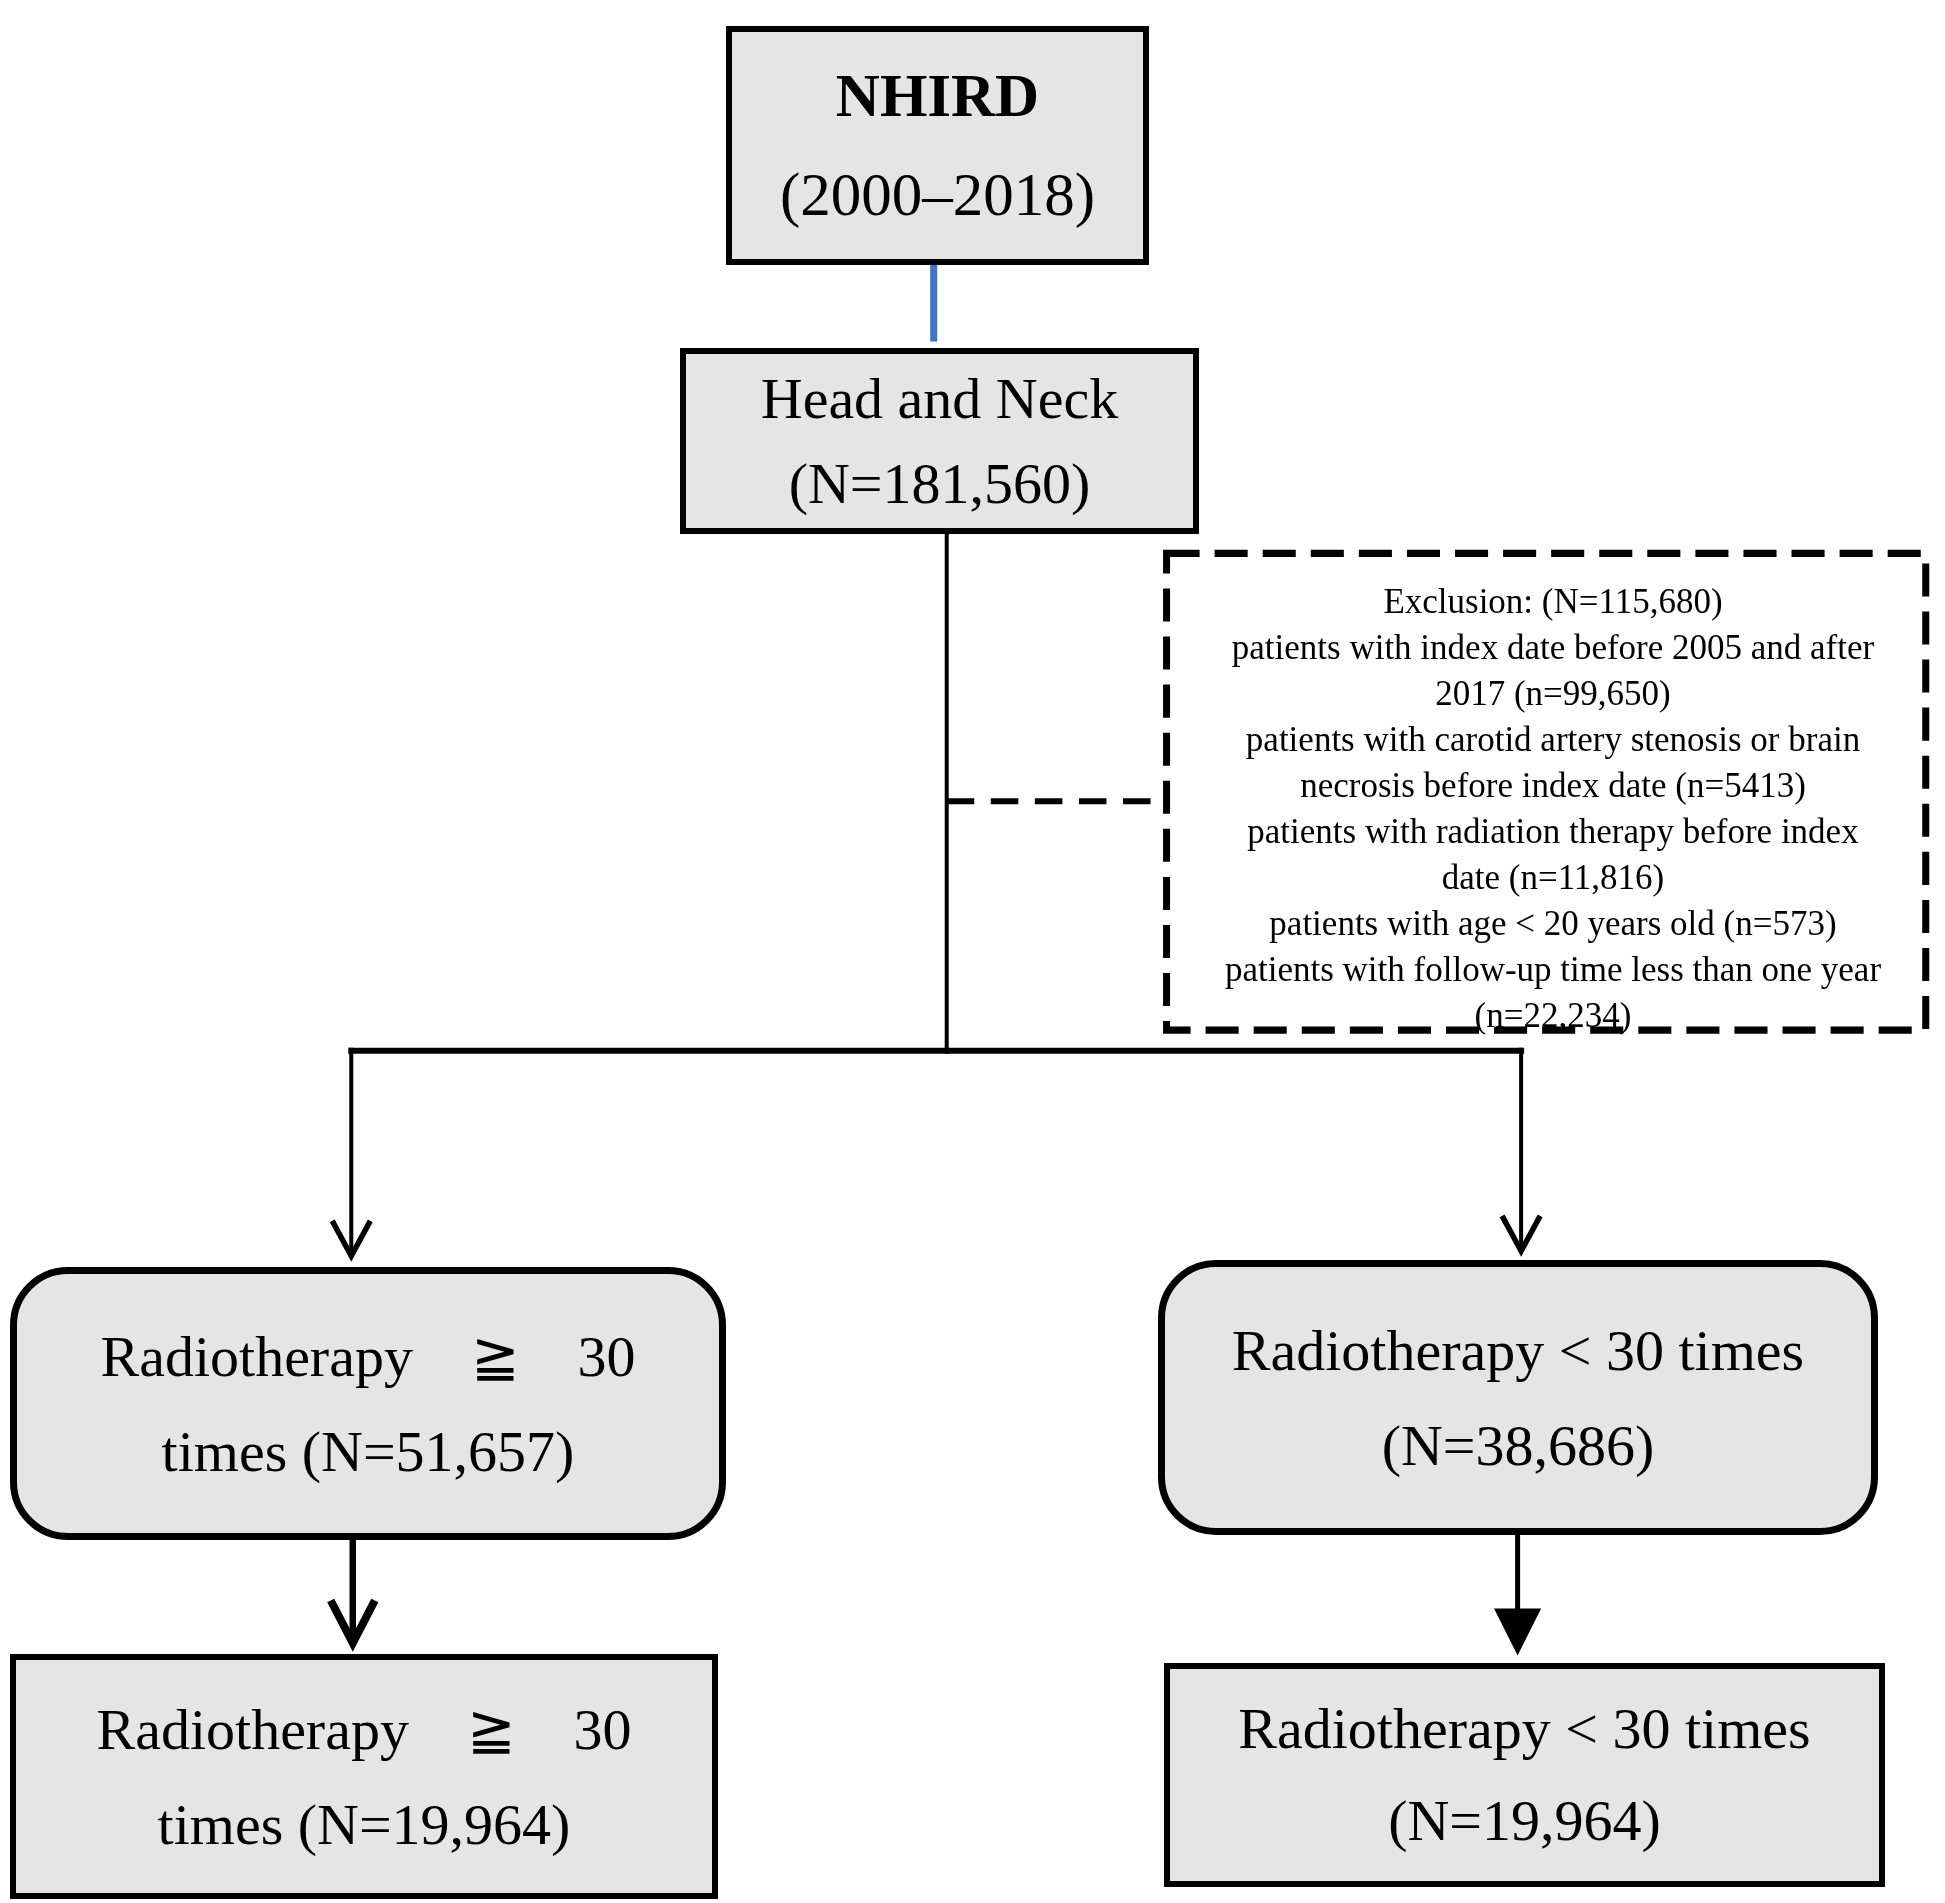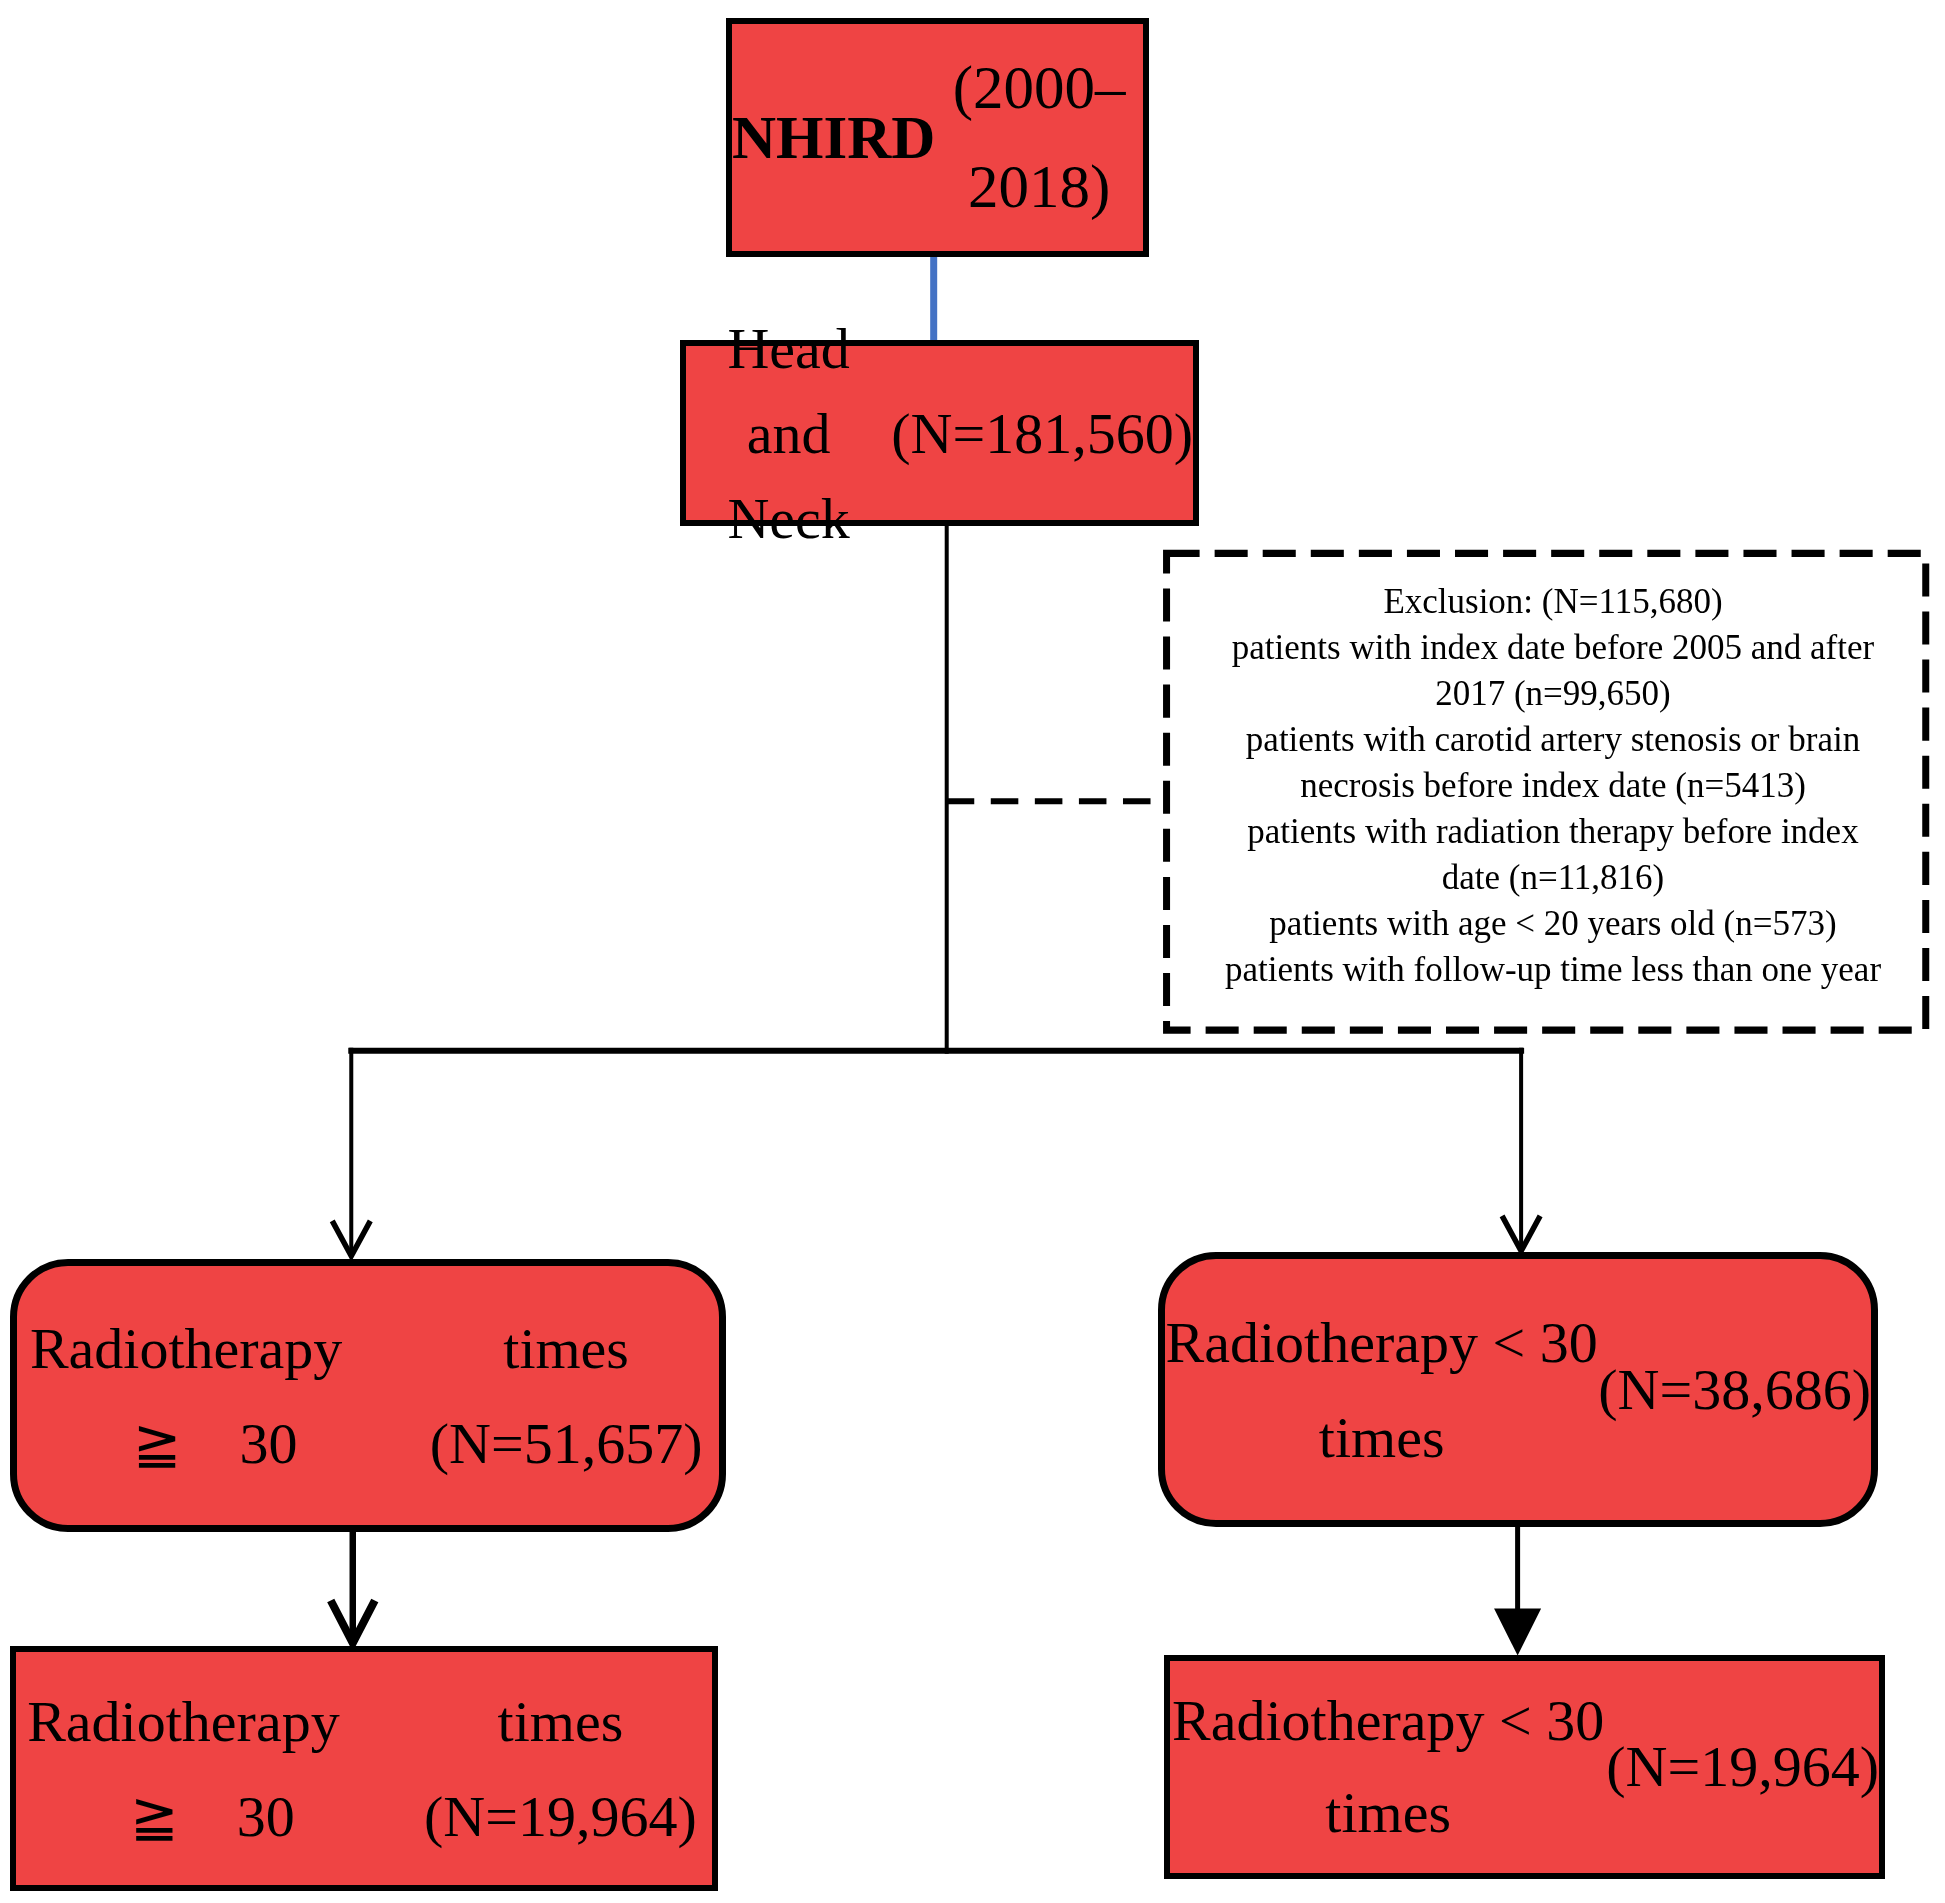--- a/index.html
+++ b/index.html
@@ -9,25 +9,27 @@
     height:1904px;
     background:#ffffff;
     font-family:"Liberation Serif","DejaVu Serif",serif;
     color:#000;
   }
   #connectors{position:absolute;left:0;top:0;width:1946px;height:1904px;}
   .box{
     position:absolute;
     box-sizing:border-box;
     border:6.5px solid #000;
-    background:#ef4444;
+    background:#e5e5e5;
     display:flex;
+    flex-direction:column;
     align-items:center;
     justify-content:center;
     text-align:center;
+    margin-top:8px;
   }
   .rounded{
     border-width:7.5px;
     border-radius:58px;
   }
   .nhird{
     left:726px; top:17.5px; width:423px; height:239px;
     font-size:61px; line-height:99px;
   }
   .nhird .l1{font-weight:bold;}
@@ -106,20 +108,21 @@
   <div class="exclusion">
     <div>Exclusion: (N=115,680)</div>
     <div>patients with index date before 2005 and after</div>
     <div>2017 (n=99,650)</div>
     <div>patients with carotid artery stenosis or brain</div>
     <div>necrosis before index date (n=5413)</div>
     <div>patients with radiation therapy before index</div>
     <div>date (n=11,816)</div>
     <div>patients with age &lt; 20 years old (n=573)</div>
     <div>patients with follow-up time less than one year</div>
+    <div>(n=22,234)</div>
   </div>
 
   <div class="box rounded rt-ge30">
     <div>Radiotherapy ≧ 30</div>
     <div>times (N=51,657)</div>
   </div>
 
   <div class="box rounded rt-lt30">
     <div>Radiotherapy &lt; 30 times</div>
     <div>(N=38,686)</div>

